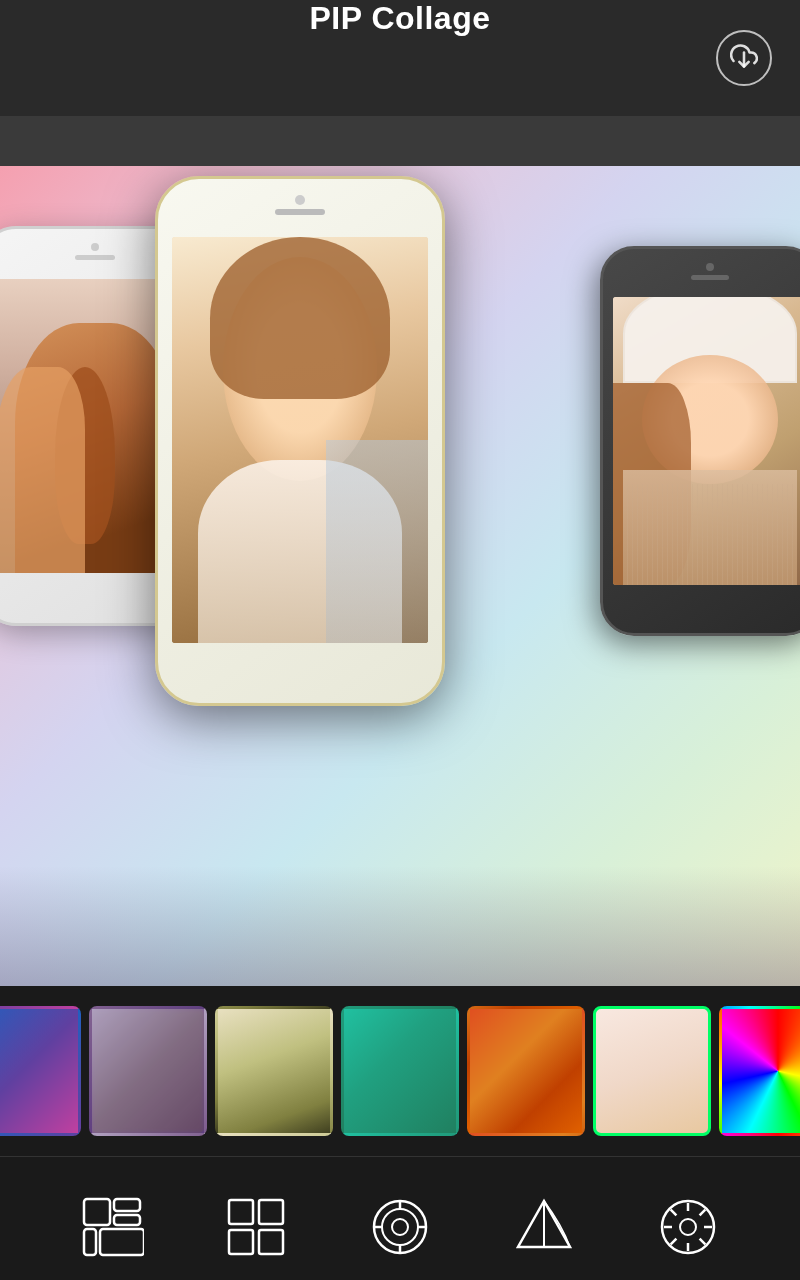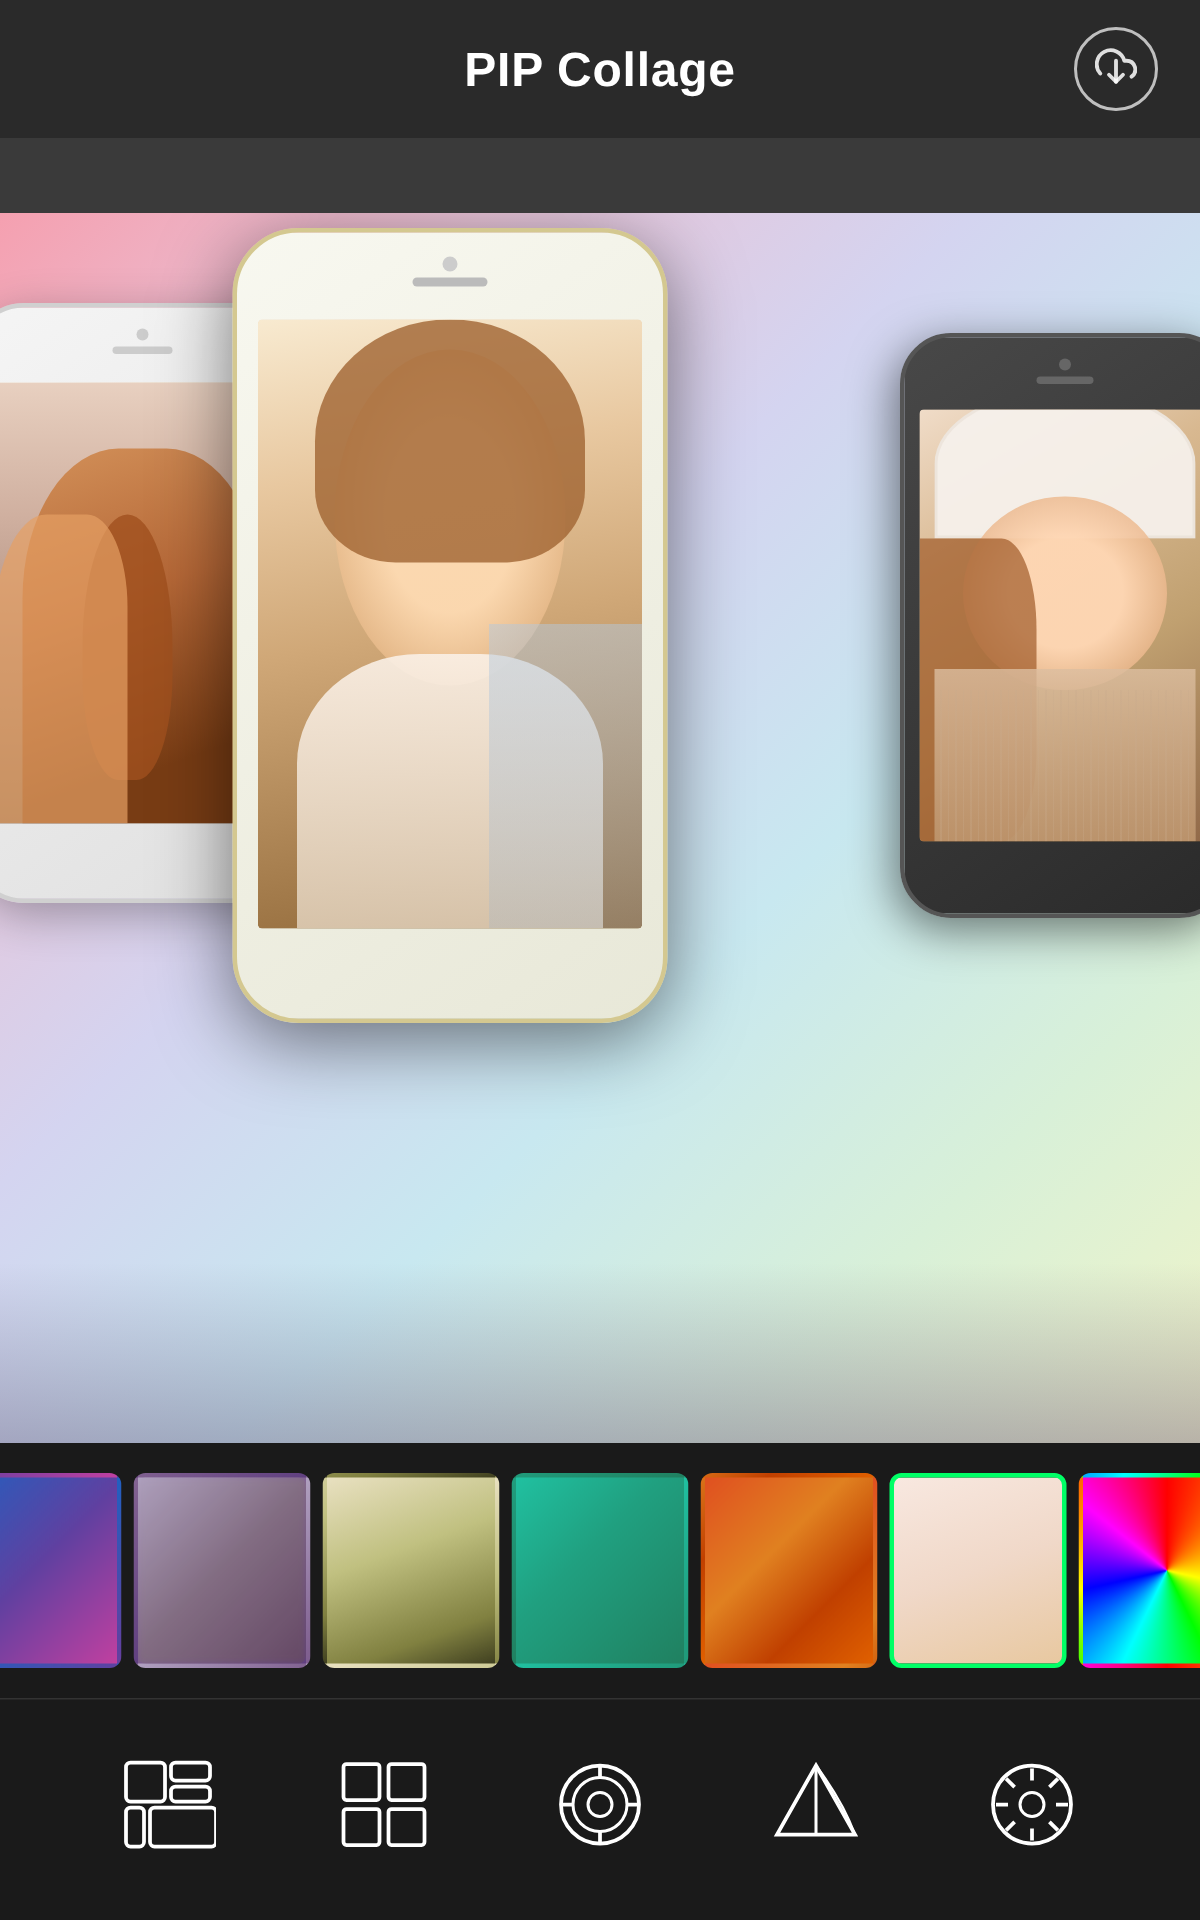--- a/index.html
+++ b/index.html
@@ -8,24 +8,24 @@
       height: 1280px;
       background: #1a1a1a;
       font-family: -apple-system, BlinkMacSystemFont, 'Helvetica Neue', sans-serif;
       overflow: hidden;
       position: relative;
     }
 
     
     #header {
       width: 800px;
-      height: 92px;
+      height: 116px;
       background: #2a2a2a;
       display: flex;
-      align-items: center;
+      align-items: flex-start;
       justify-content: center;
       position: relative;
       z-index: 10;
     }
     #header-title {
       color: #ffffff;
       font-size: 32px;
       font-weight: 700;
       letter-spacing: 0.5px;
     }

